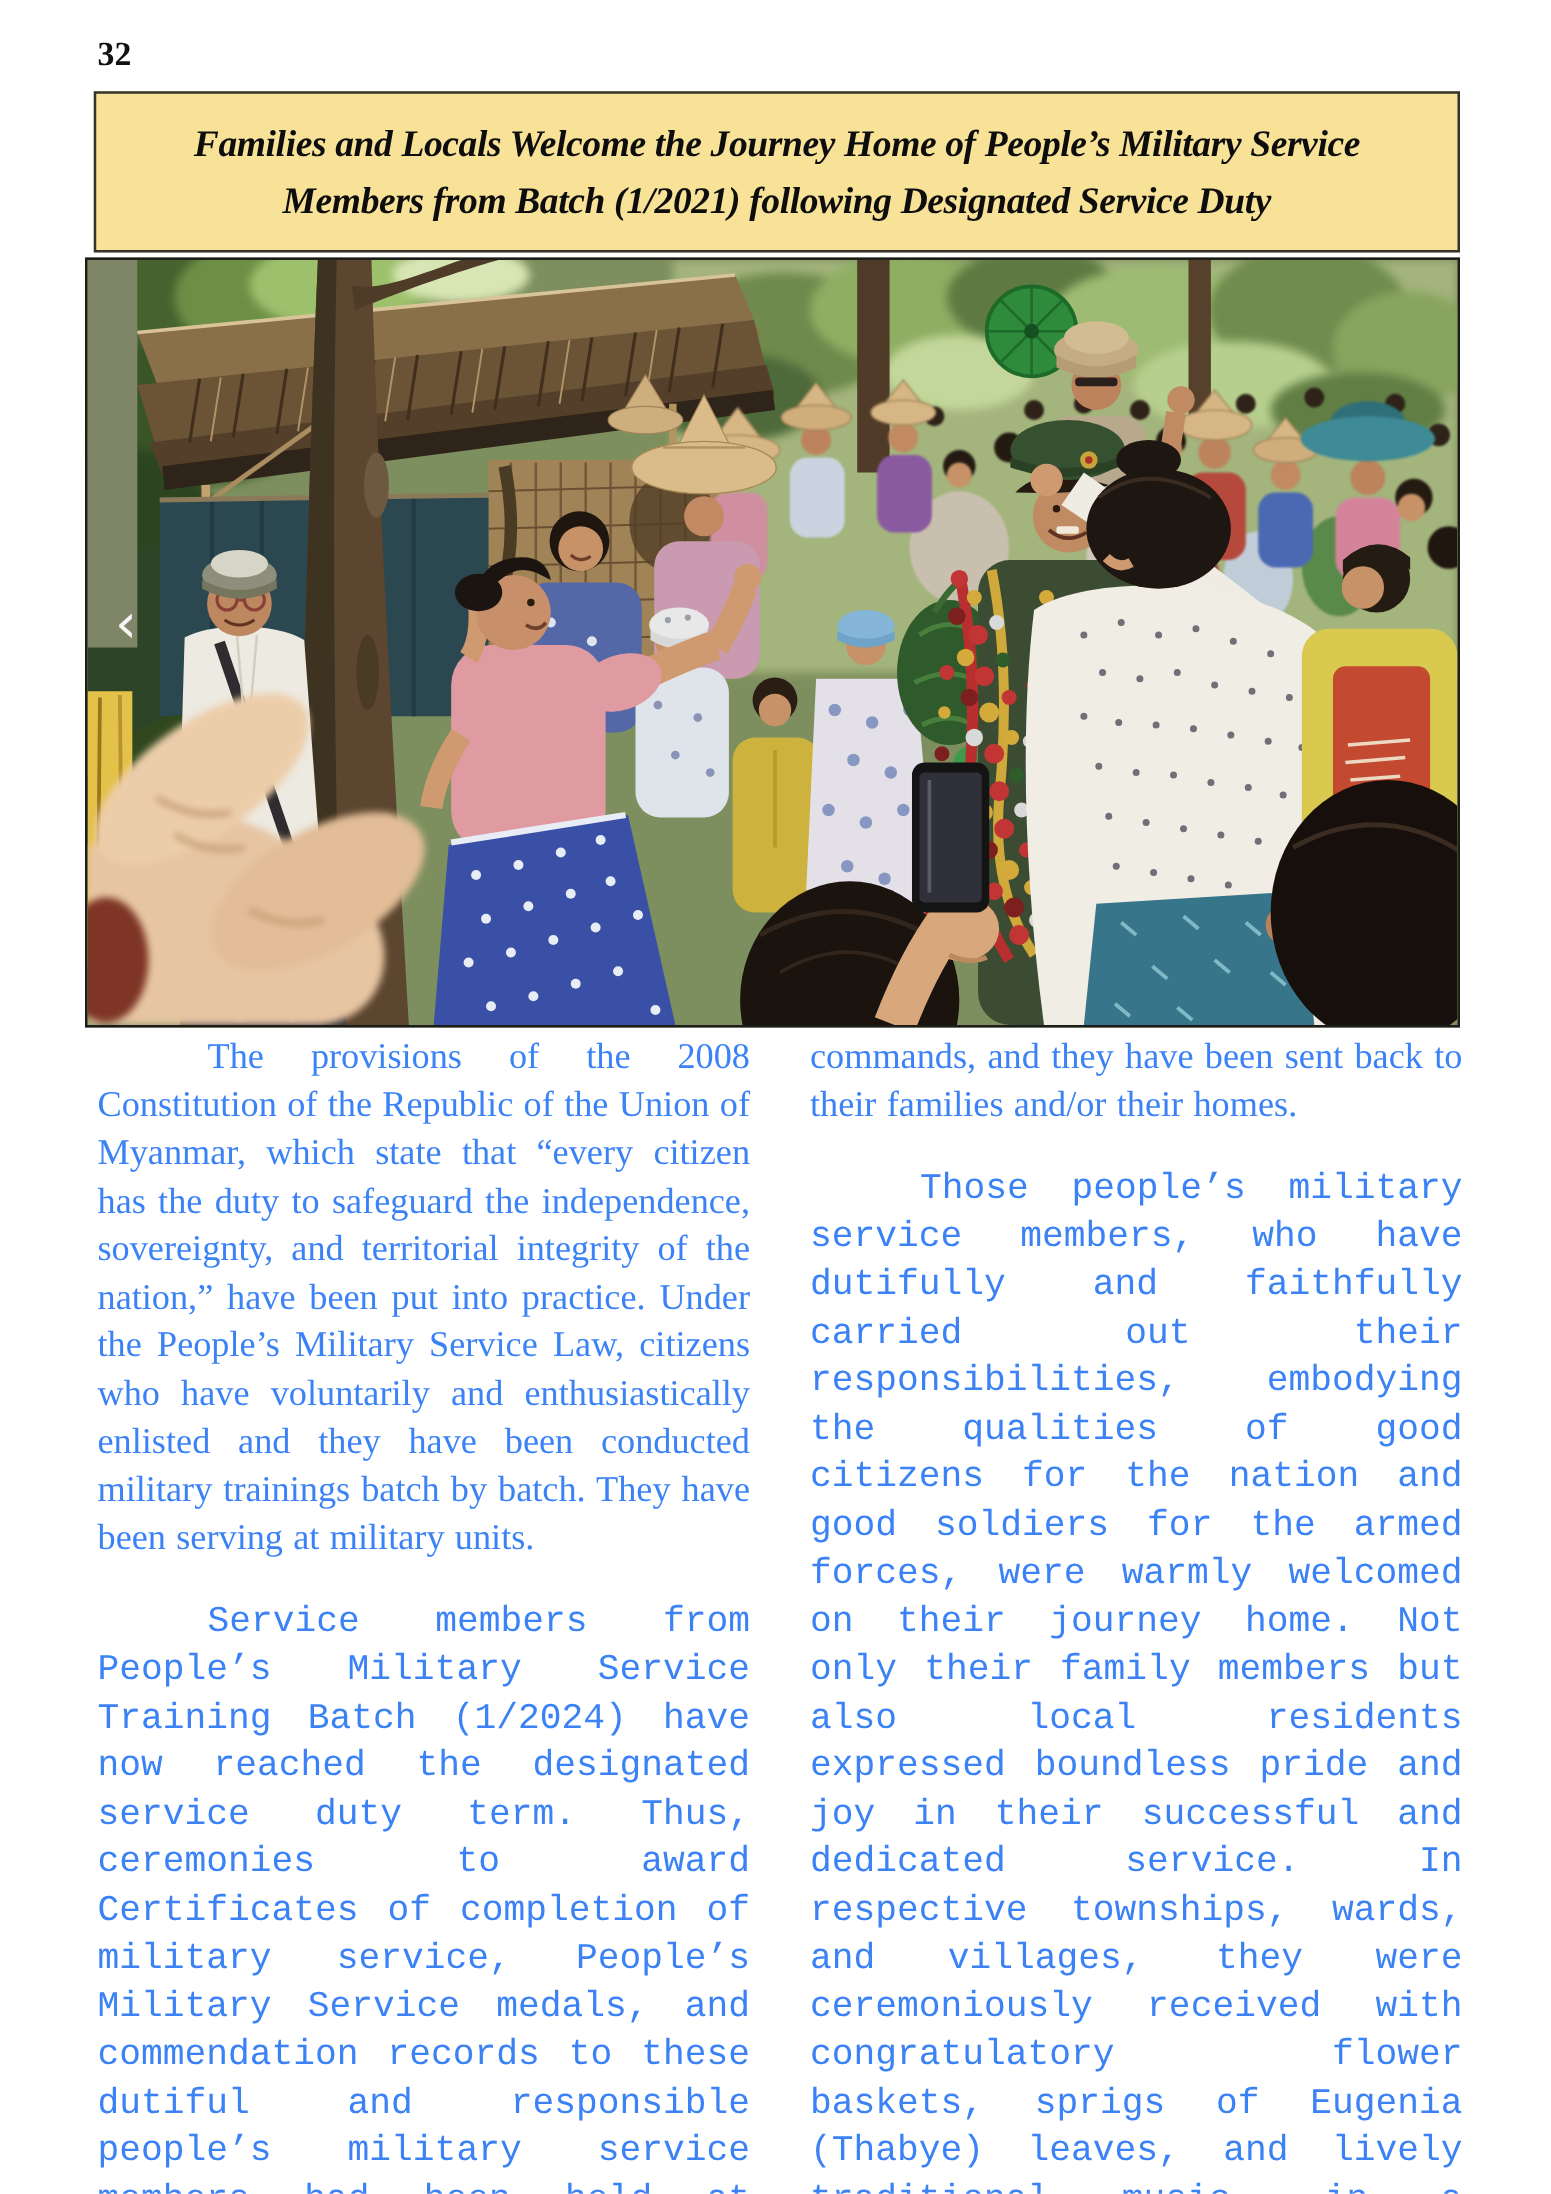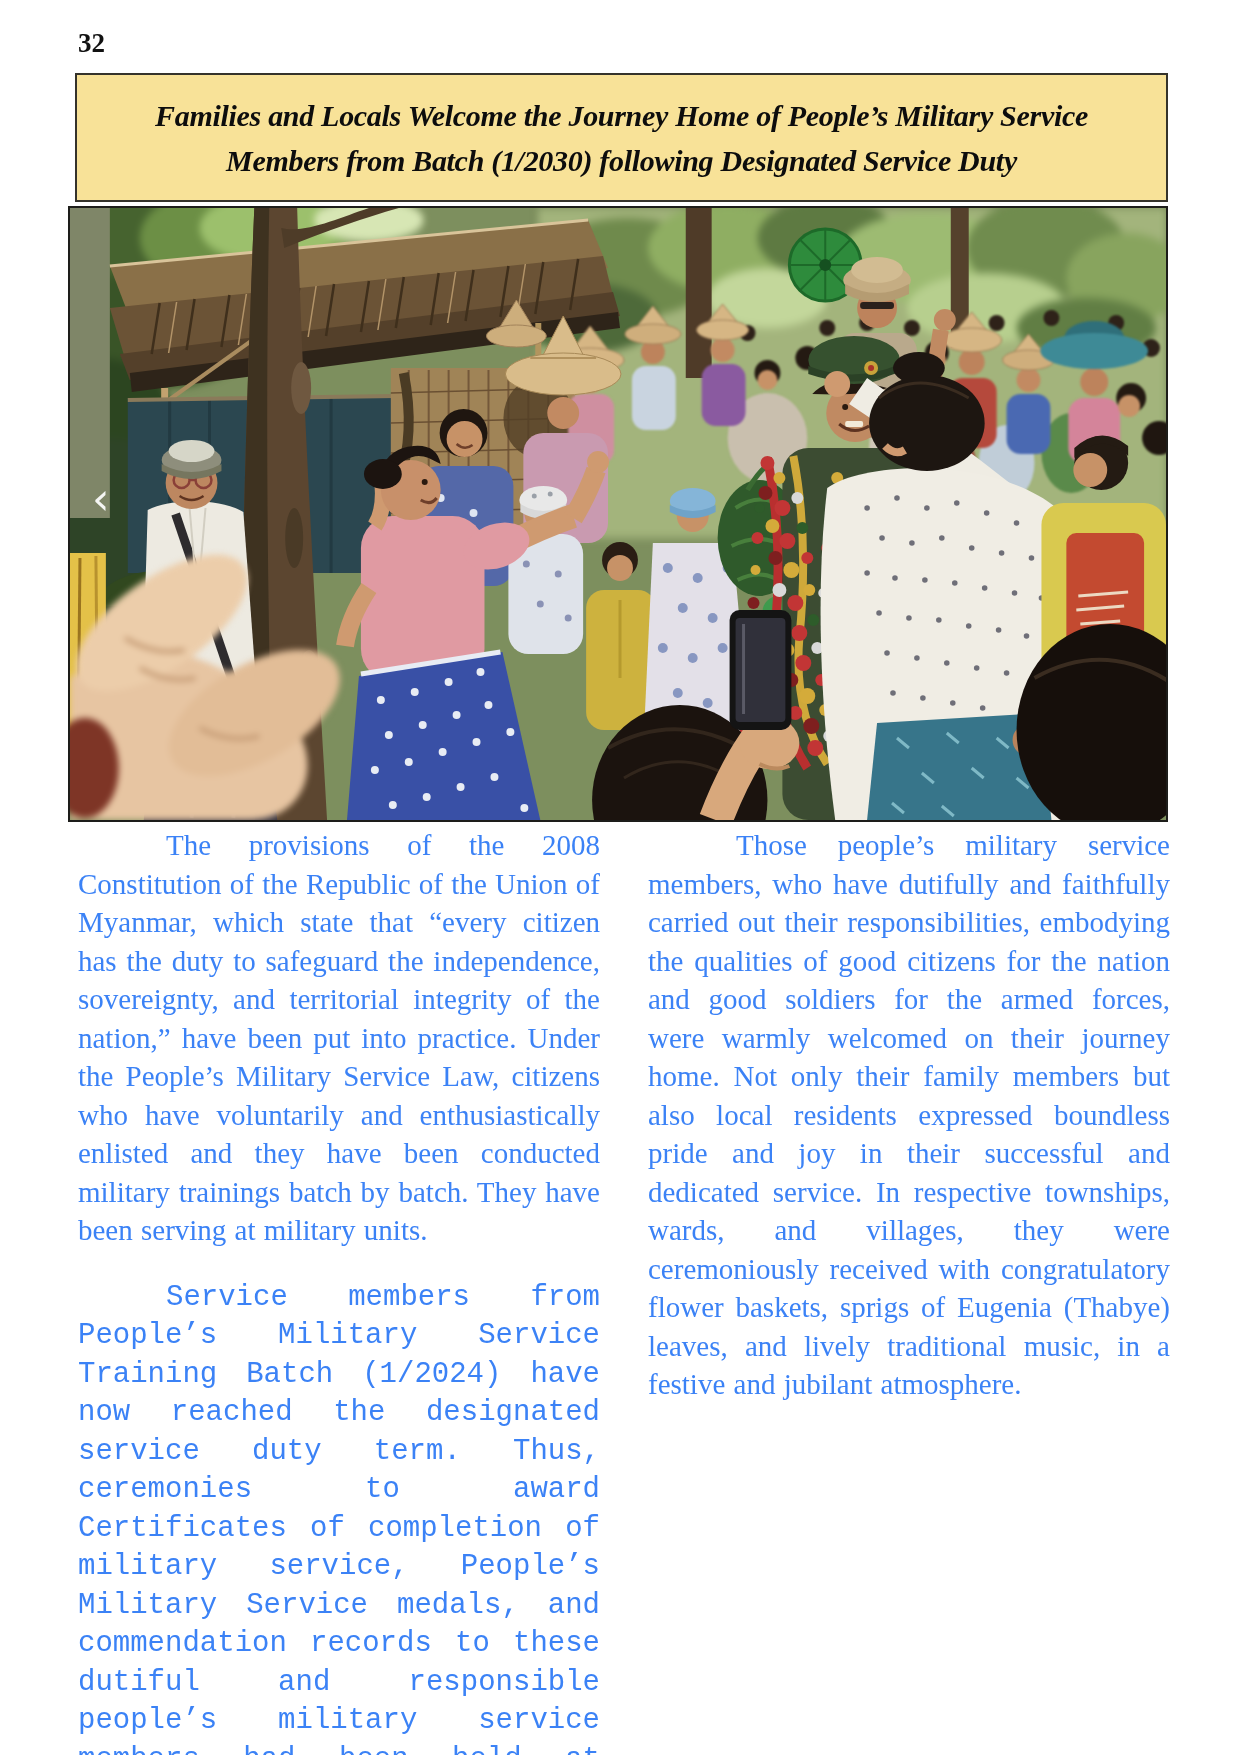--- a/index.html
+++ b/index.html
@@ -37,21 +37,21 @@
   .para.indent { text-indent:88px; }
   .chev { font-family:"DejaVu Sans", sans-serif; }
 </style>
 </head>
 <body>
 
 <div class="page-number">32</div>
 
 <div class="title-banner">
   <div class="title-line">Families and Locals Welcome the Journey Home of People’s Military Service</div>
-  <div class="title-line">Members from Batch (1/2030) following Designated Service Duty</div>
+  <div class="title-line">Members from Batch (1/2021) following Designated Service Duty</div>
 </div>
 
 <figure class="photo-frame">
 <svg viewBox="0 0 1100 612" preserveAspectRatio="none">
 
   <rect x="0" y="0" width="1100" height="612" fill="#7d8f5e"></rect>
 
   <g style="filter:blur(4px)">
     <rect x="470" y="0" width="630" height="330" fill="#a3b47c"></rect>
     <ellipse cx="560" cy="60" rx="90" ry="50" fill="#6f8a4c"></ellipse>
@@ -562,14 +562,15 @@
   <text x="22" y="306" font-size="44" fill="rgba(255,255,255,0.92)" class="chev">‹</text>
 </svg>
 </figure>
 
 <div class="col col-left">
   <p class="para indent">The provisions of the 2008 Constitution of the Republic of the Union of Myanmar, which state that “every citizen has the duty to safeguard the independence, sovereignty, and territorial integrity of the nation,” have been put into practice. Under the People’s Military Service Law, citizens who have voluntarily and enthusiastically enlisted and they have been conducted military trainings batch by batch. They have been serving at military units.</p>
   <p class="para indent">Service members from People’s Military Service Training Batch (1/2024) have now reached the designated service duty term. Thus, ceremonies to award Certificates of completion of military service, People’s Military Service medals, and commendation records to these dutiful and responsible people’s military service members had been held at regional military</p>
 </div>
 
 <div class="col col-right">
+  <p class="para">commands, and they have been sent back to their families and/or their homes.</p>
   <p class="para indent">Those people’s military service members, who have dutifully and faithfully carried out their responsibilities, embodying the qualities of good citizens for the nation and good soldiers for the armed forces, were warmly welcomed on their journey home. Not only their family members but also local residents expressed boundless pride and joy in their successful and dedicated service. In respective townships, wards, and villages, they were ceremoniously received with congratulatory flower baskets, sprigs of Eugenia (Thabye) leaves, and lively traditional music, in a festive and jubilant atmosphere.</p>
 </div>
 
 </body></html>

